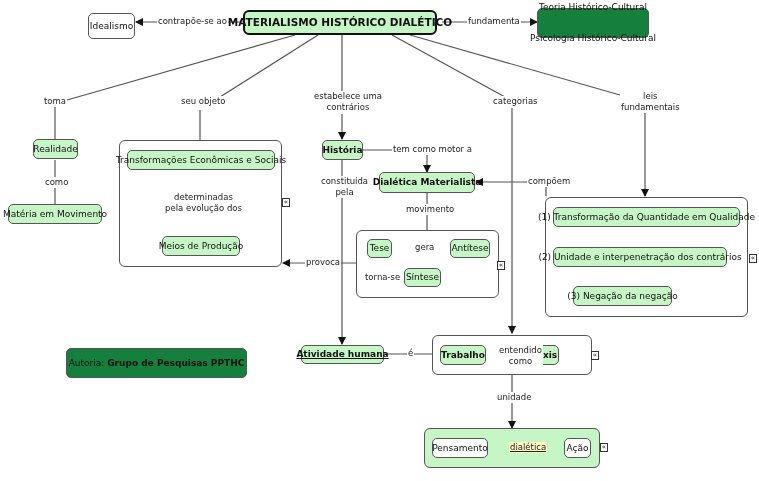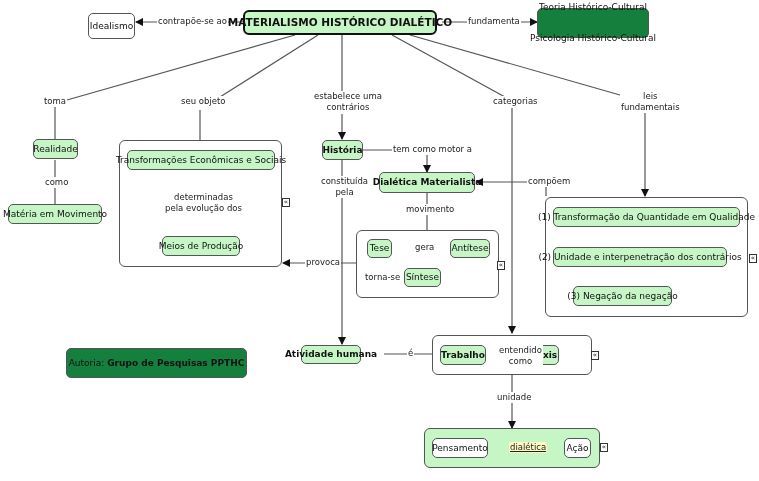--- a/index.html
+++ b/index.html
@@ -108,21 +108,21 @@
 <div class="node" style="left:127px;top:150px;width:148px;height:20px;">Transformações Econômicas e Sociais</div>
 <div class="node" style="left:162px;top:236px;width:78px;height:20px;">Meios de Produção</div>
 <div class="node bold" style="left:322px;top:140px;width:41px;height:20px;">História</div>
 <div class="node bold" style="left:379px;top:172px;width:96px;height:21px;">Dialética Materialista</div>
 <div class="node" style="left:367px;top:239px;width:25px;height:19px;">Tese</div>
 <div class="node" style="left:450px;top:239px;width:40px;height:19px;">Antítese</div>
 <div class="node" style="left:404px;top:268px;width:37px;height:19px;">Síntese</div>
 <div class="node" style="left:553px;top:207px;width:187px;height:20px;">(1) Transformação da Quantidade em Qualidade</div>
 <div class="node" style="left:553px;top:247px;width:174px;height:20px;">(2) Unidade e interpenetração dos contrários</div>
 <div class="node" style="left:573px;top:286px;width:99px;height:20px;">(3) Negação da negação</div>
-<div class="node bold" style="left:301px;top:345px;width:60px;height:19px;">Atividade humana</div>
+<div class="node bold" style="left:301px;top:345px;width:83px;height:19px;text-decoration:underline;">Atividade humana</div>
 <div class="node bold" style="left:440px;top:345px;width:46px;height:20px;">Trabalho</div>
 <div class="node bold" style="left:524px;top:345px;width:35px;height:20px;">Práxis</div>
 <div class="node white" style="left:432px;top:438px;width:56px;height:20px;">Pensamento</div>
 <div class="node white" style="left:564px;top:438px;width:27px;height:20px;">Ação</div>
 
 <div class="node yellow" style="left:66px;top:348px;width:181px;height:30px;flex-direction:column;">
   <span>
     <span>Autoria:</span>
     <span class="b">Grupo de Pesquisas PPTHC</span>
   </span>

